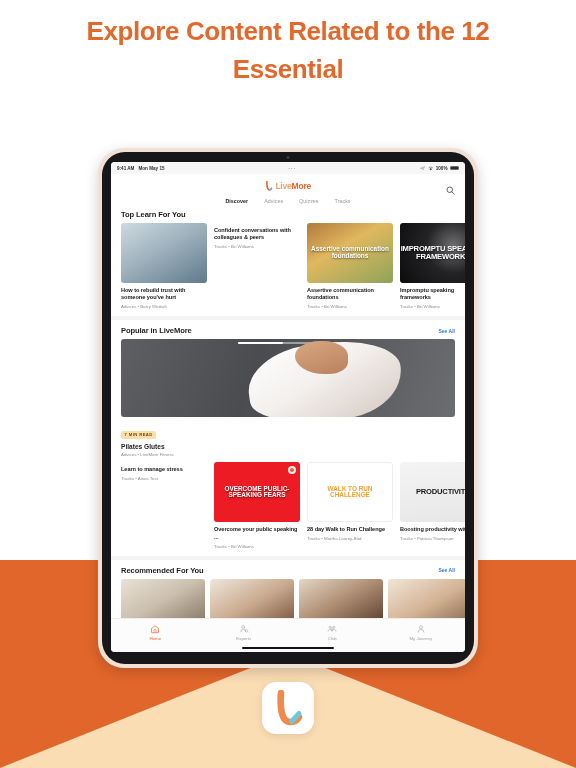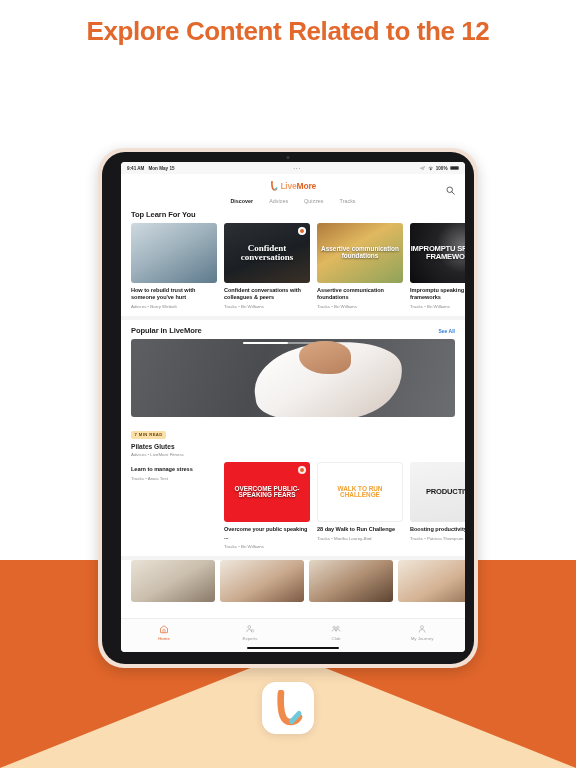--- a/index.html
+++ b/index.html
@@ -36,21 +36,21 @@
 
   
   .tablet {
     position: absolute; left: 98px; top: 148px; width: 380px; height: 520px;
     background: #F3E0D4; border-radius: 26px;
     padding: 4px;
     box-shadow: 0 4px 14px rgba(0,0,0,0.18);
   }
   .bezel {
     width: 100%; height: 100%; background: #17171a; border-radius: 23px;
-    padding: 10px 9px 12px 19px; position: relative;
+    padding: 10px 9px 12px 9px; position: relative;
   }
   .camdot {
     position: absolute; top: 4px; left: 50%; transform: translateX(-50%);
     width: 3px; height: 3px; border-radius: 50%; background: #3a3a3d;
   }
   .screen {
     width: 100%; height: 100%; background: #ffffff; border-radius: 4px;
     overflow: hidden; position: relative;
   }
 
@@ -203,20 +203,21 @@
     box-shadow: 0 2px 8px rgba(0,0,0,0.10);
   }
 </style>
 </head>
 <body>
 
 <div id="stage">
 
   <div class="headline">
     <div class="hl">Explore Content Related to the 12</div>
+    <div class="hl">Essential</div>
   </div>
 
   <div class="orange-bg">
     <div class="peak"></div>
   </div>
 
   <div class="tablet">
     <div class="bezel">
       <div class="camdot"></div>
       <div class="screen">
@@ -273,26 +274,20 @@
           </div>
           <div class="rail">
 
             <div class="card">
               <div class="thumb t1"></div>
               <div class="ttl">How to rebuild trust with someone you've hurt</div>
               <div class="sub">Advices • Barry Winbolt</div>
             </div>
 
             <div class="card">
-              <div class="thumb t2">
-                <div class="bookmark filled">
-                    <span class="bm-dot"></span>
-                  </div>
-                <div class="art-overlay-txt cap2">Confident conversations</div>
-              </div>
               <div class="ttl">Confident conversations with colleagues &amp; peers</div>
               <div class="sub">Tracks • Bri Williams</div>
             </div>
 
             <div class="card">
               <div class="thumb t3">
                 <div class="art-overlay-txt cap-sm">Assertive communication foundations</div>
               </div>
               <div class="ttl">Assertive communication foundations</div>
               <div class="sub">Tracks • Bri Williams</div>
@@ -362,20 +357,24 @@
                 <div class="art-overlay-txt cond" style="color:#1a1a1a;text-shadow:none">PRODUCTIVITY</div>
               </div>
               <div class="ttl">Boosting productivity with ...</div>
               <div class="sub">Tracks • Patricia Thompson</div>
             </div>
 
           </div>
 
           <div class="divider"></div>
 
+          <div class="sec-head">
+            <div class="sec-title">Recommended For You</div>
+            <div class="see-all">See All</div>
+          </div>
           <div class="rec-rail">
             <div class="rec r1"></div>
             <div class="rec r2"></div>
             <div class="rec r3"></div>
             <div class="rec r4"></div>
           </div>
         </div>
 
         <div class="tabbar">
           <div class="tbitem active">

